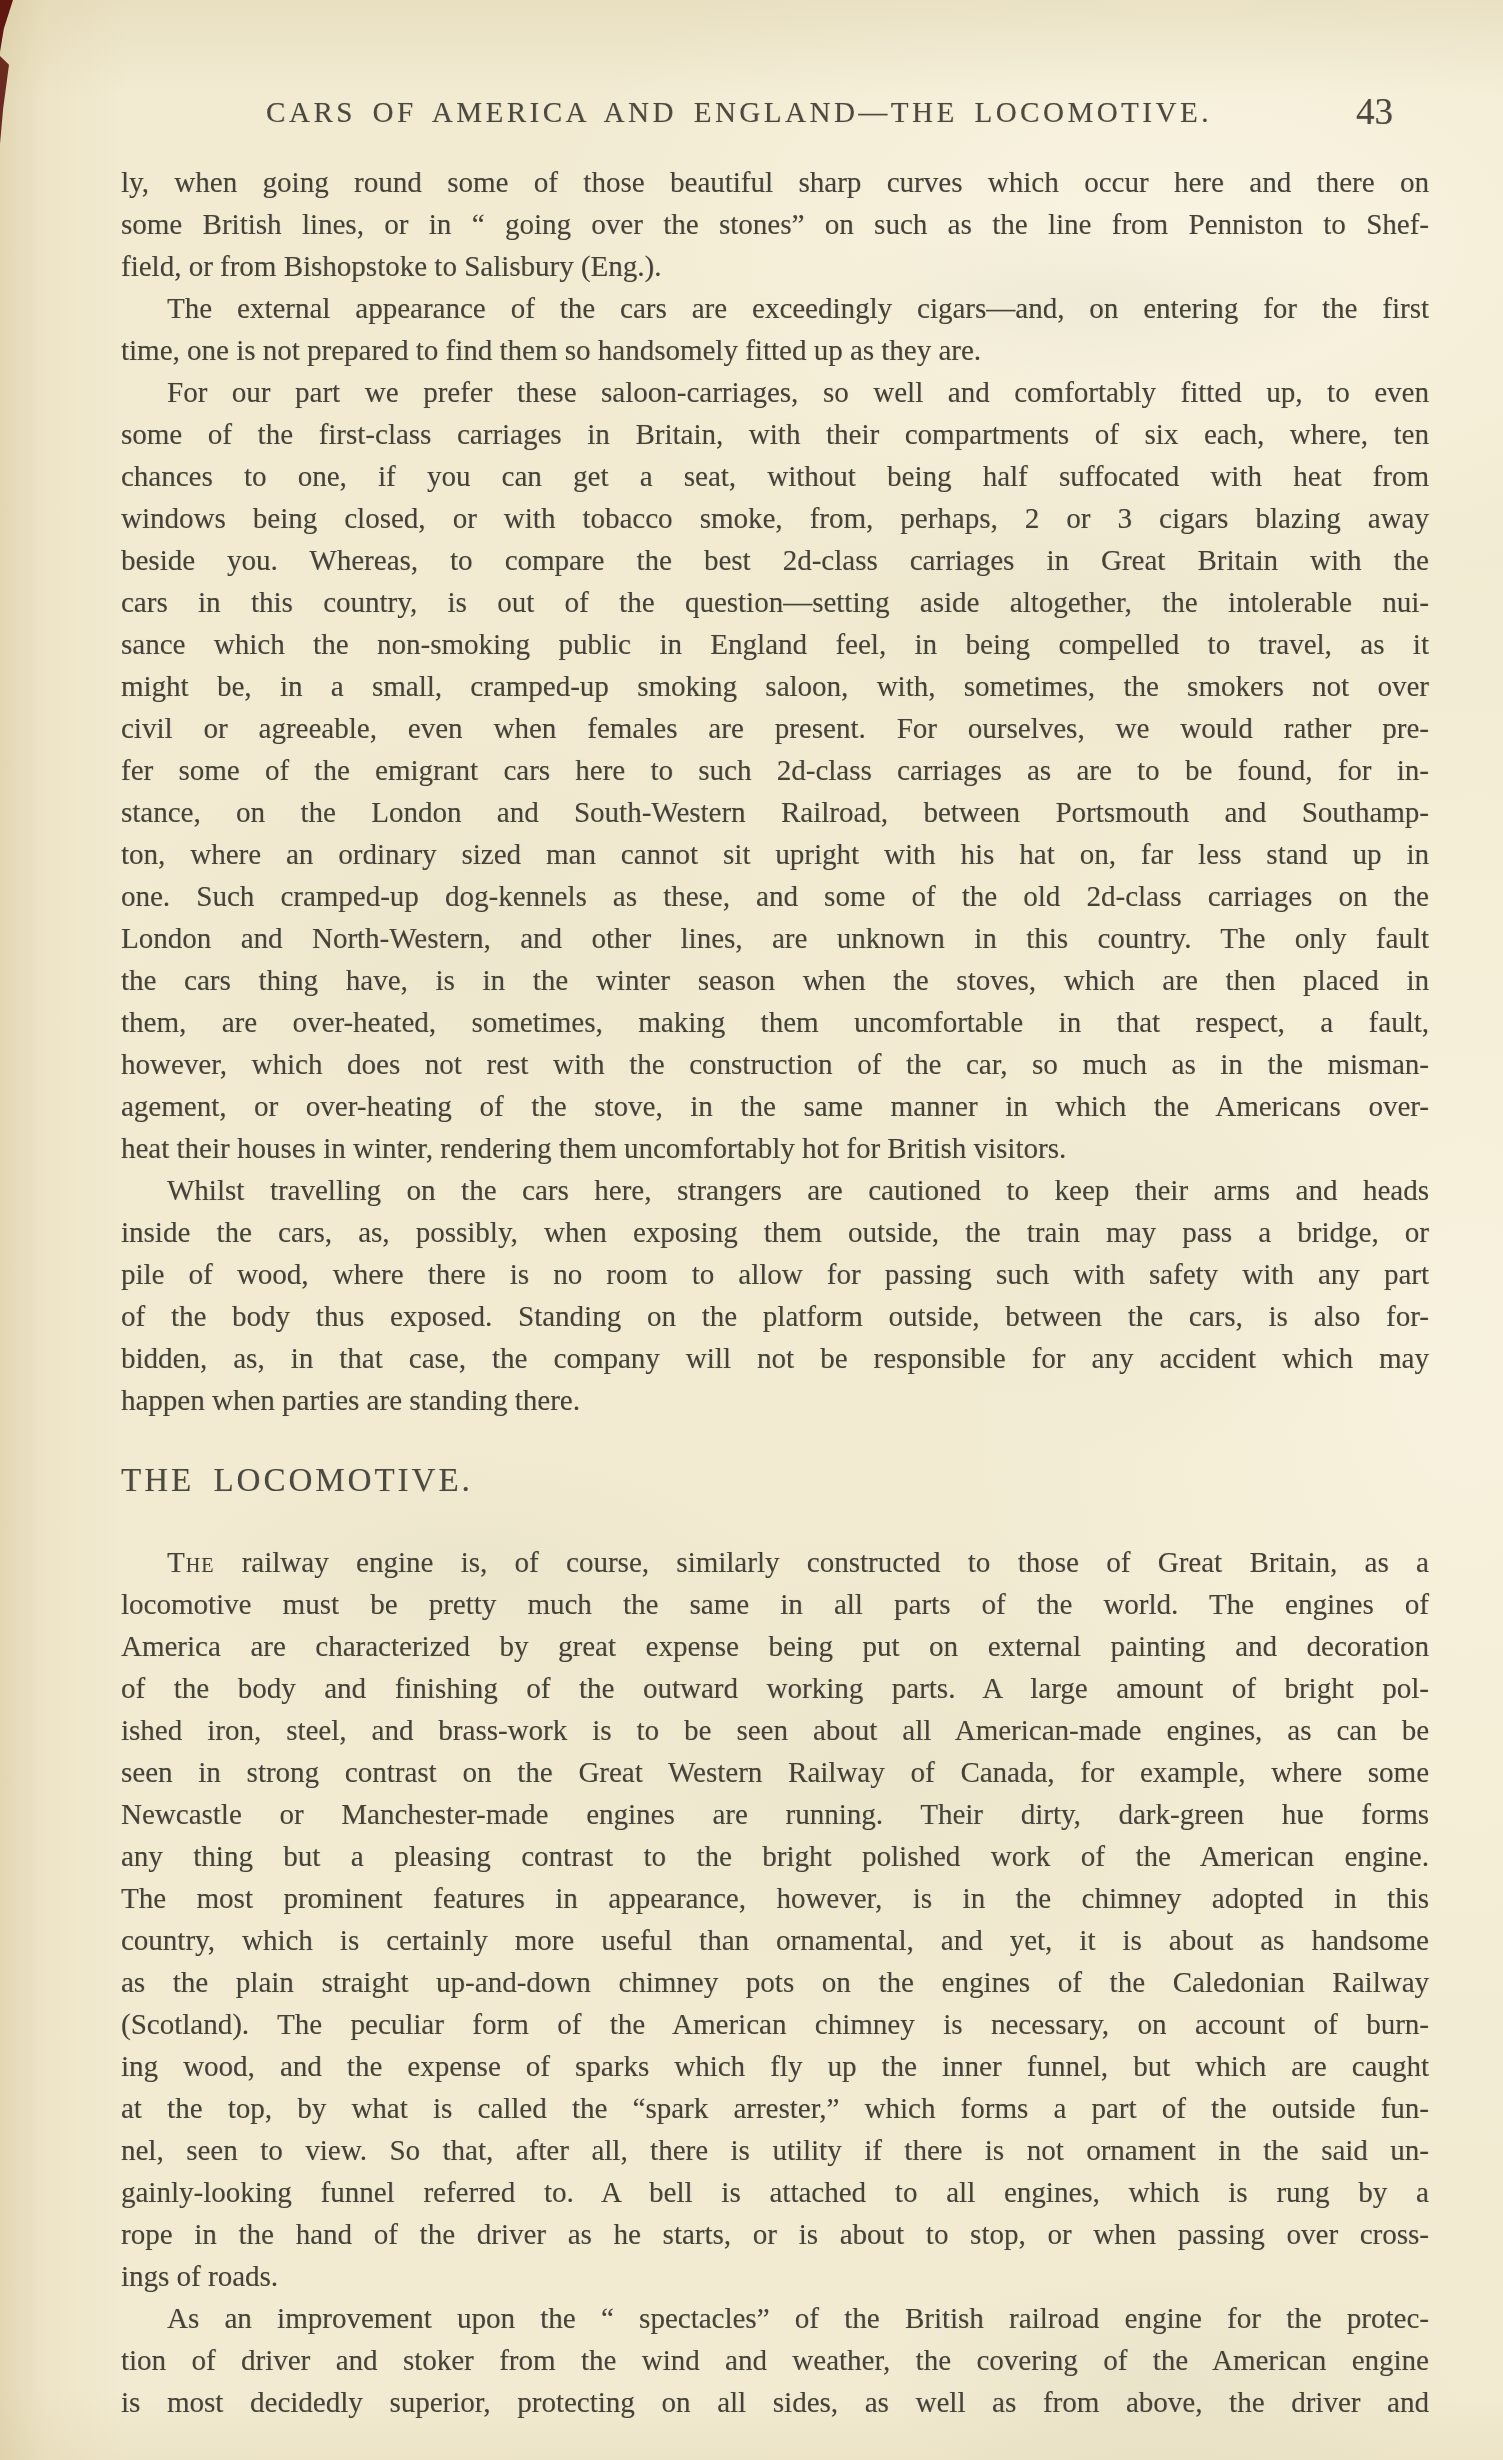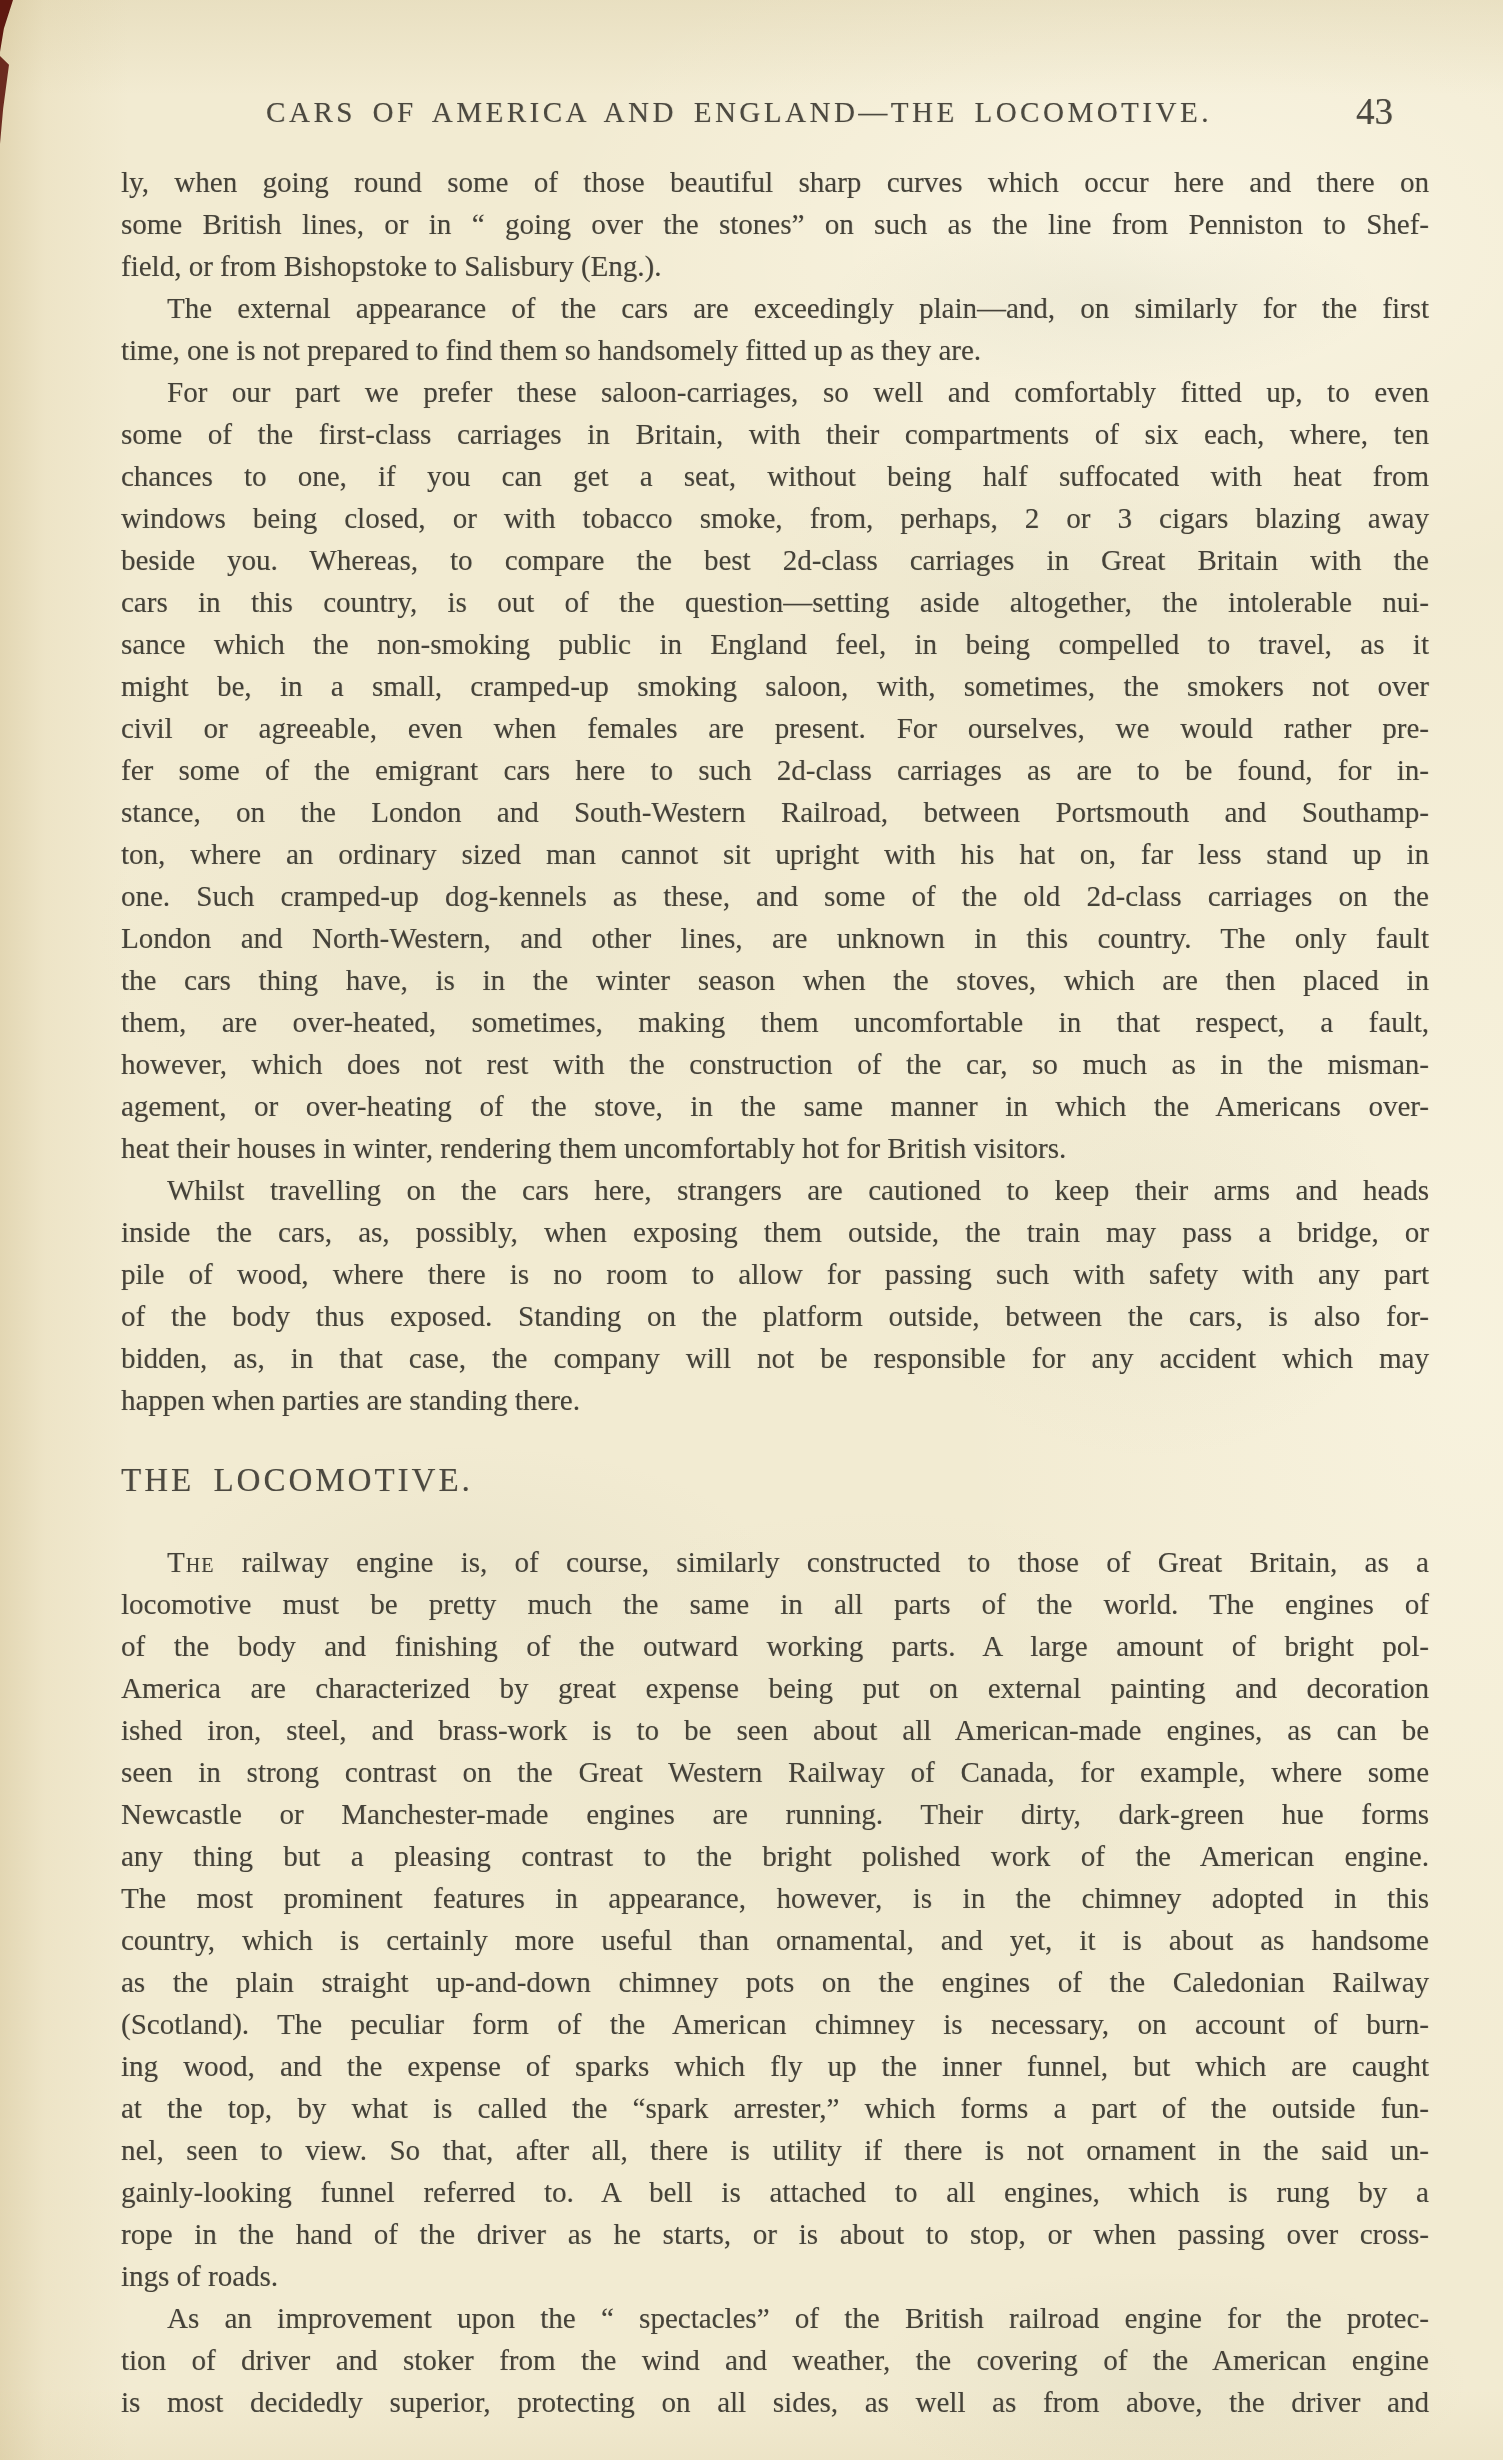--- a/index.html
+++ b/index.html
@@ -129,21 +129,21 @@
     <div class="folio">43</div>
   </div>
 
   <div class="text-block">
       <div class="paragraph">
         <div class="line">ly, when going round some of those beautiful sharp curves which occur here and there on</div>
         <div class="line">some British lines, or in “ going over the stones” on such as the line from Penniston to Shef-</div>
         <div class="line line-last">field, or from Bishopstoke to Salisbury (Eng.).</div>
       </div>
       <div class="paragraph">
-        <div class="line line-indent">The external appearance of the cars are exceedingly plain—and, on similarly for the first</div>
+        <div class="line line-indent">The external appearance of the cars are exceedingly cigars—and, on entering for the first</div>
         <div class="line line-last">time, one is not prepared to find them so handsomely fitted up as they are.</div>
       </div>
       <div class="paragraph">
         <div class="line line-indent">For our part we prefer these saloon-carriages, so well and comfortably fitted up, to even</div>
         <div class="line">some of the first-class carriages in Britain, with their compartments of six each, where, ten</div>
         <div class="line">chances to one, if you can get a seat, without being half suffocated with heat from</div>
         <div class="line">windows being closed, or with tobacco smoke, from, perhaps, 2 or 3 cigars blazing away</div>
         <div class="line">beside you. Whereas, to compare the best 2d-class carriages in Great Britain with the</div>
         <div class="line">cars in this country, is out of the question—setting aside altogether, the intolerable nui-</div>
         <div class="line">sance which the non-smoking public in England feel, in being compelled to travel, as it</div>
@@ -165,22 +165,22 @@
         <div class="line">inside the cars, as, possibly, when exposing them outside, the train may pass a bridge, or</div>
         <div class="line">pile of wood, where there is no room to allow for passing such with safety with any part</div>
         <div class="line">of the body thus exposed. Standing on the platform outside, between the cars, is also for-</div>
         <div class="line">bidden, as, in that case, the company will not be responsible for any accident which may</div>
         <div class="line line-last">happen when parties are standing there.</div>
       </div>
       <div class="section-heading">THE LOCOMOTIVE.</div>
       <div class="paragraph">
         <div class="line line-indent"><span class="smallcaps">The</span> railway engine is, of course, similarly constructed to those of Great Britain, as a</div>
         <div class="line">locomotive must be pretty much the same in all parts of the world. The engines of</div>
+        <div class="line">America are characterized by great expense being put on external painting and decoration</div>
         <div class="line">of the body and finishing of the outward working parts. A large amount of bright pol-</div>
-        <div class="line">America are characterized by great expense being put on external painting and decoration</div>
         <div class="line">ished iron, steel, and brass-work is to be seen about all American-made engines, as can be</div>
         <div class="line">seen in strong contrast on the Great Western Railway of Canada, for example, where some</div>
         <div class="line">Newcastle or Manchester-made engines are running. Their dirty, dark-green hue forms</div>
         <div class="line">any thing but a pleasing contrast to the bright polished work of the American engine.</div>
         <div class="line">The most prominent features in appearance, however, is in the chimney adopted in this</div>
         <div class="line">country, which is certainly more useful than ornamental, and yet, it is about as handsome</div>
         <div class="line">as the plain straight up-and-down chimney pots on the engines of the Caledonian Railway</div>
         <div class="line">(Scotland). The peculiar form of the American chimney is necessary, on account of burn-</div>
         <div class="line">ing wood, and the expense of sparks which fly up the inner funnel, but which are caught</div>
         <div class="line">at the top, by what is called the “spark arrester,” which forms a part of the outside fun-</div>

